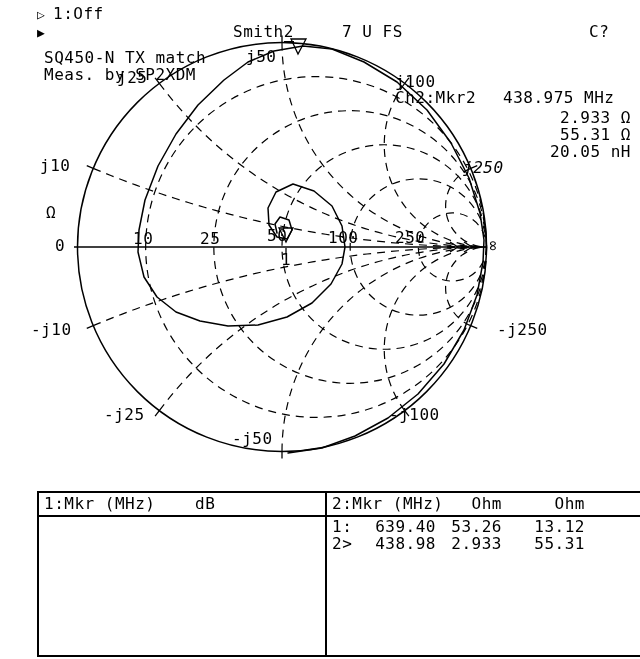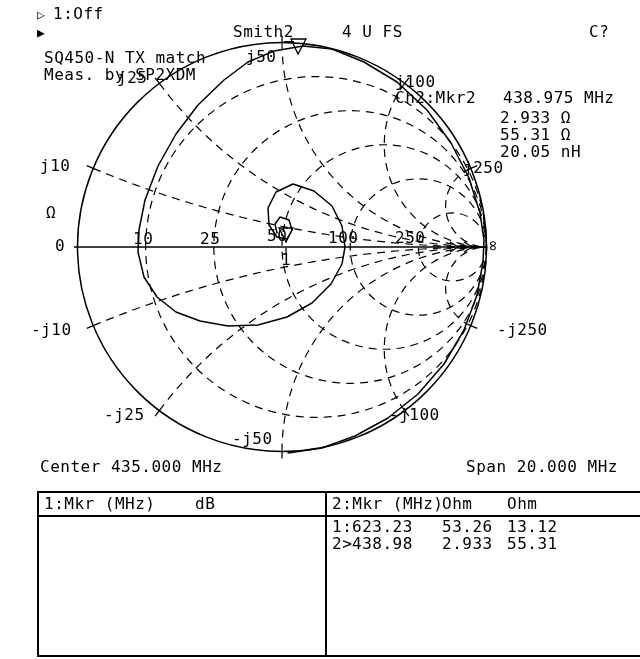--- a/index.html
+++ b/index.html
@@ -11,21 +11,21 @@
   .u{border-bottom:2px solid #000;}
   svg{position:absolute;left:0;top:0;}
   .solid{stroke:#000;stroke-width:1.5;fill:none;}
   .thin{stroke:#000;stroke-width:1.3;fill:none;}
   .dashed{stroke:#000;stroke-width:1.2;fill:none;stroke-dasharray:8 6;}
   .trace{stroke:#000;stroke-width:1.5;fill:none;stroke-linejoin:round;stroke-linecap:round;}
   #mtable{position:absolute;left:37px;top:491px;width:571px;height:162px;border:2px solid #000;padding-left:36px;}
   #mtable .vdiv{position:absolute;left:286px;top:0;width:2px;height:100%;background:#000;}
   #mtable .hline{position:absolute;left:0;top:22px;width:100%;height:2px;background:#000;}
   #mtable .cell{position:absolute;white-space:pre;line-height:16px;}
-  .ra{text-align:left;}
+  .ra{text-align:right;}
   .rot90{transform:rotate(90deg);transform-origin:50% 50%;}
 </style>
 </head>
 <body>
 
 <div id="screen">
 
   <svg id="smith-svg" width="640" height="490">
       <circle cx="316.08333333333337" cy="247" r="170.41666666666669" class="dashed"></circle>
       <circle cx="350.1666666666667" cy="247" r="136.33333333333334" class="dashed"></circle>
@@ -60,67 +60,65 @@
       <polygon points="291,39 306,39 298,54" class="thin"></polygon>
       <polygon points="279,228 293,228 286,242" class="thin"></polygon>
       <line x1="286" y1="248" x2="286" y2="253" class="thin"></line>
     </svg>
 
   <div id="smith-labels">
       <span class="t" style="left: 40px; top: 158px;">j10</span>
       <span class="t" style="left: 117px; top: 70px;">j25</span>
       <span class="t" style="left: 246px; top: 49px;">j50</span>
       <span class="t" style="left: 395px; top: 74px;">j100</span>
-      <span class="t" style="left: 463px; top: 160px;">j250</span>
+      <span class="t" style="left: 463px; top: 160px; font-style: italic;">j250</span>
       <span class="t" style="left: 31px; top: 322px;">-j10</span>
       <span class="t" style="left: 104px; top: 407px;">-j25</span>
       <span class="t" style="left: 232px; top: 431px; text-align: center;">-j50</span>
       <span class="t" style="left: 389px; top: 407px;">-j100</span>
       <span class="t" style="left: 465px; top: 322px; padding-left: 32px;">-j250</span>
       <span class="t" style="left: 46px; top: 205px;">Ω</span>
       <span class="t" style="left: 55px; top: 238px;">0</span>
       <span class="t" style="left: 133px; top: 231px; text-align: right;">10</span>
       <span class="t" style="left: 200px; top: 231px;">25</span>
       <span class="t" style="left: 267px; top: 228px;">50</span>
       <span class="t" style="left: 328px; top: 230px;">100</span>
       <span class="t" style="left: 395px; top: 230px;">250</span>
       <span class="t rot90" style="left: 488px; top: 238px;">∞</span>
       <span class="t" style="left: 281px; top: 252px;">1</span>
     </div>
 
   <span class="t tri" style="left:37px;top:7px">▷</span>
   <span class="t" style="left:53px;top:6px">1:Off</span>
   <span class="t tri" style="left:37px;top:25px">▶</span>
   <span class="t" style="left:233px;top:24px"><span>Smith</span><span class="u">2</span></span>
-  <span class="t" style="left:342px;top:24px">4 U FS</span>
+  <span class="t" style="left:342px;top:24px">7 U FS</span>
   <span class="t" style="left:589px;top:24px">C?</span>
 
   <span class="t" style="left:44px;top:50px">SQ450-N TX match</span>
   <span class="t" style="left:44px;top:67px">Meas. by SP2XDM</span>
 
   <span class="t" style="left:395px;top:90px">Ch2:Mkr2</span>
   <span class="t" style="left:503px;top:90px">438.975 MHz</span>
   <span class="t ra" style="left:500px;top:110px;width:131px">2.933 Ω</span>
   <span class="t ra" style="left:500px;top:127px;width:131px">55.31 Ω</span>
   <span class="t ra" style="left:500px;top:144px;width:131px">20.05 nH</span>
 
-  <span class="t" style="left:40px;top:459px">Center 435.000 MHz</span>
-  <span class="t" style="left:466px;top:459px">Span 20.000 MHz</span>
 
   <div id="mtable">
     <div class="vdiv"></div>
     <div class="hline"></div>
     <span class="cell" style="left:5px;top:3px">1:Mkr (MHz)</span>
     <span class="cell" style="left:156px;top:3px">dB</span>
     <span class="cell" style="left:293px;top:3px">2:Mkr (MHz)</span>
     <span class="cell ra" style="left:403px;top:3px;width:60px">Ohm</span>
     <span class="cell ra" style="left:468px;top:3px;width:78px">Ohm</span>
 
     <span class="cell" style="left:293px;top:26px">1:</span>
-    <span class="cell ra" style="left:313px;top:26px;width:84px">623.23</span>
+    <span class="cell ra" style="left:313px;top:26px;width:84px">639.40</span>
     <span class="cell ra" style="left:403px;top:26px;width:60px">53.26</span>
     <span class="cell ra" style="left:468px;top:26px;width:78px">13.12</span>
 
     <span class="cell" style="left:293px;top:43px">2&gt;</span>
     <span class="cell ra" style="left:313px;top:43px;width:84px">438.98</span>
     <span class="cell ra" style="left:403px;top:43px;width:60px">2.933</span>
     <span class="cell ra" style="left:468px;top:43px;width:78px">55.31</span>
   </div>
 </div>
 

